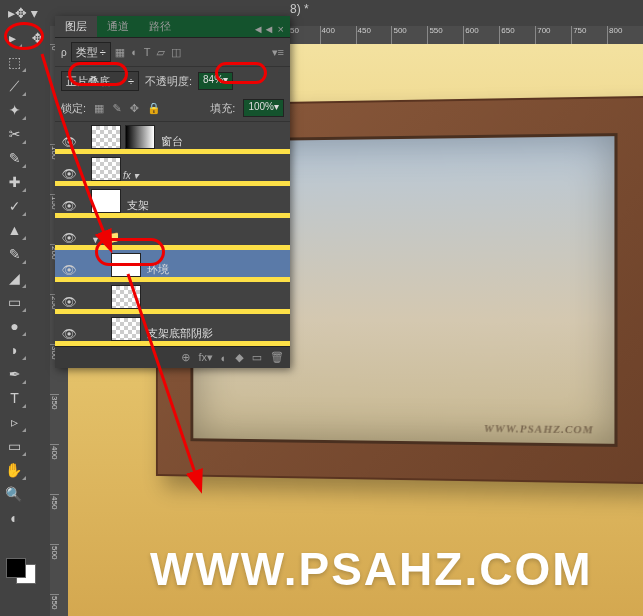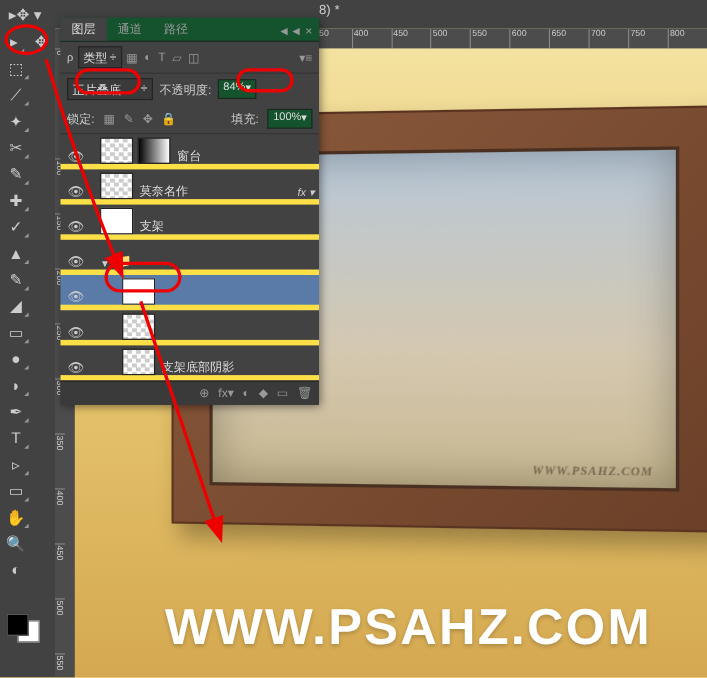--- a/index.html
+++ b/index.html
@@ -191,39 +191,39 @@
         <span class="eye">👁</span>
         <span class="indent" style="width:10px"></span>
         <div class="thumb checker"></div>
         <div class="thumb mask"></div>
         <span class="layer-name">窗台</span>
       </div>
       <div class="layer">
         <span class="eye">👁</span>
         <span class="indent" style="width:10px"></span>
         <div class="thumb checker"></div>
-        <span class="layer-name">莫奈名作</span>
         <span class="fx">fx ▾</span>
       </div>
       <div class="layer">
         <span class="eye">👁</span>
         <span class="indent" style="width:10px"></span>
         <div class="thumb white"></div>
         <span class="layer-name">支架</span>
       </div>
       <div class="layer">
         <span class="eye">👁</span>
         <span class="indent" style="width:10px"></span>
         <span class="group-arrow">▼</span>
         <span class="folder-icon">📁</span>
       </div>
       <div class="layer selected">
         <span class="eye">👁</span>
         <span class="indent" style="width:30px"></span>
         <div class="thumb white"></div>
+        <span class="layer-name">环境</span>
       </div>
       <div class="layer">
         <span class="eye">👁</span>
         <span class="indent" style="width:30px"></span>
         <div class="thumb checker"></div>
       </div>
       <div class="layer">
         <span class="eye">👁</span>
         <span class="indent" style="width:30px"></span>
         <div class="thumb checker"></div>

